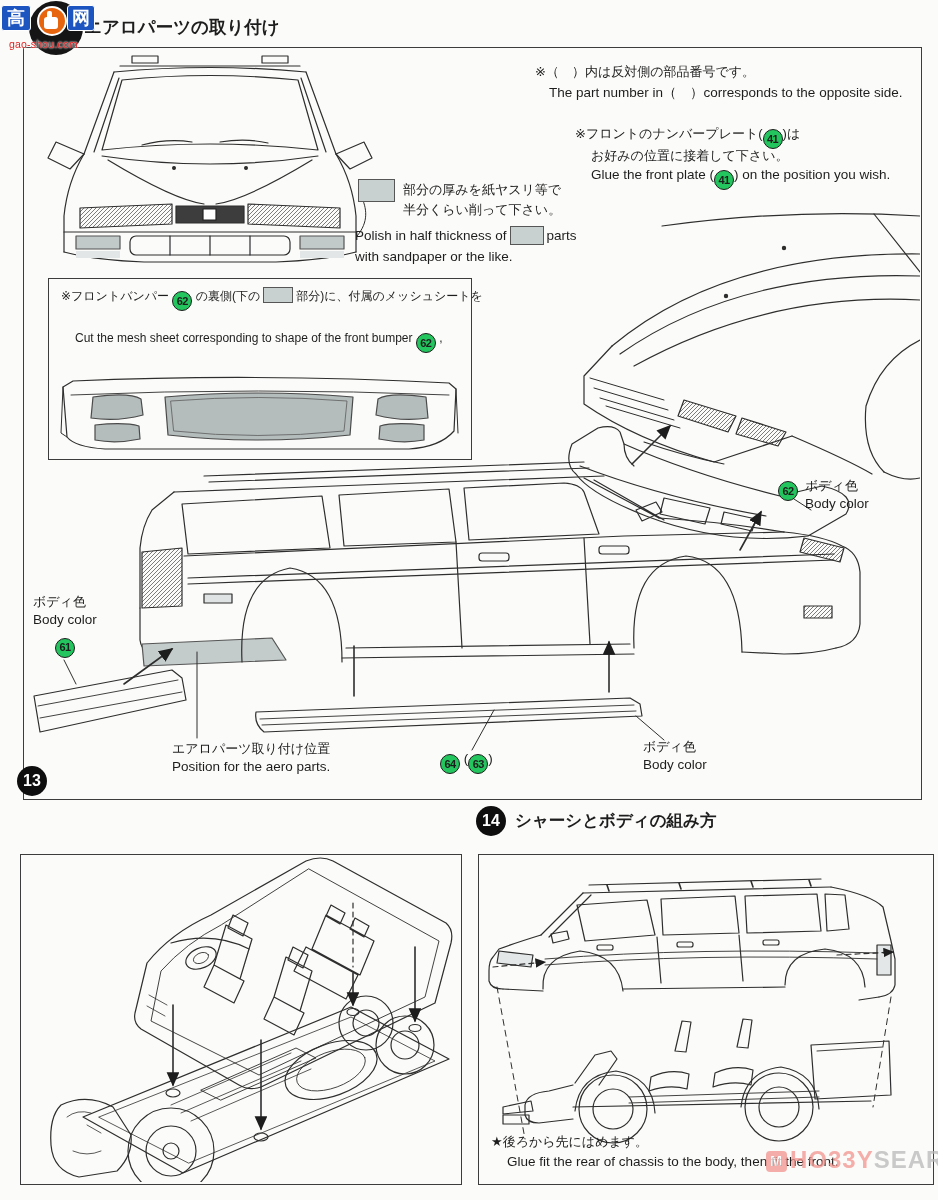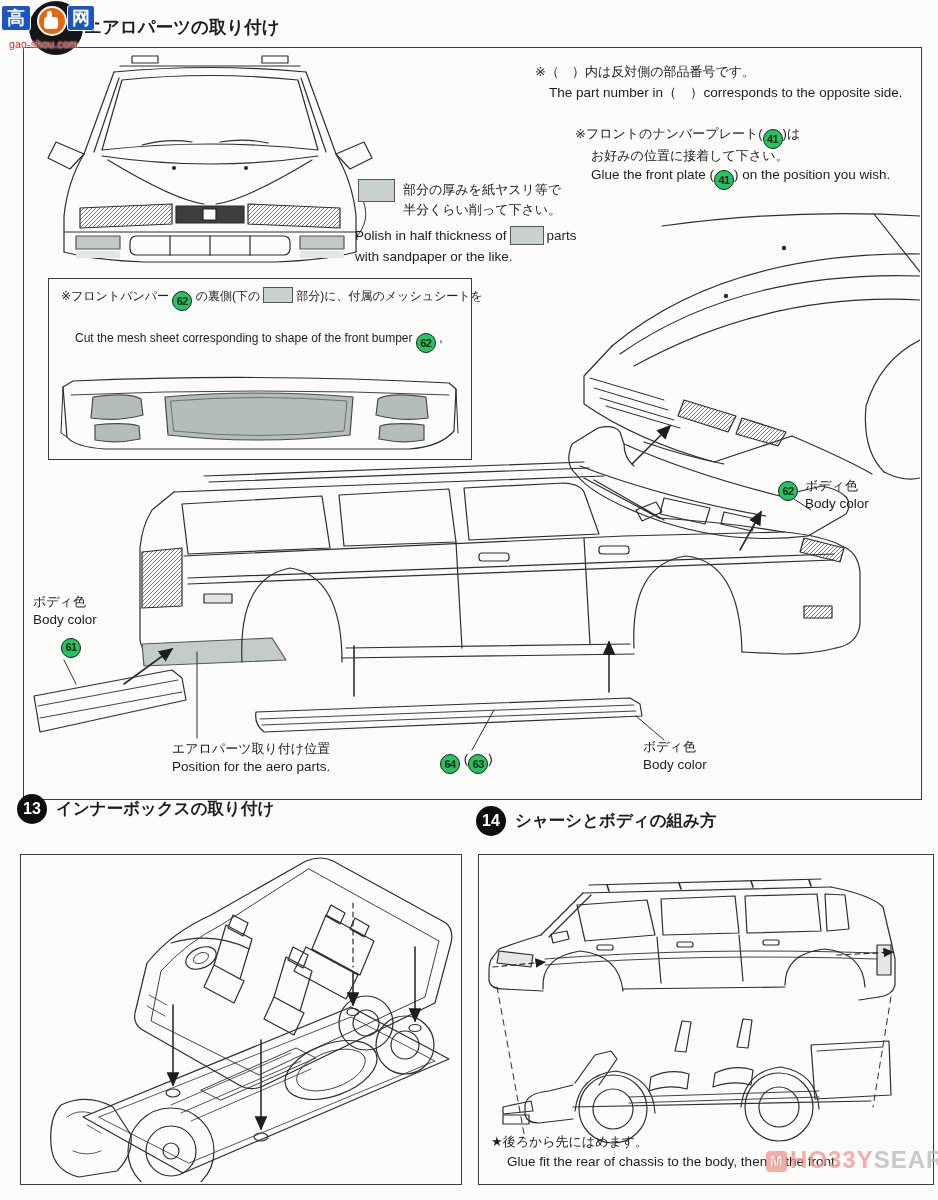--- a/index.html
+++ b/index.html
@@ -196,41 +196,40 @@
   <span class="cnum" style="margin-top:4px">62</span>
   <div class="lbl">
       <div class="jp">ボディ色</div>
       <div class="en">Body color</div>
     </div>
 </div>
 
 <div class="abs lbl" style="left:33px;top:593px">
   <div class="jp">ボディ色</div>
   <div class="en">Body color</div>
-  <span class="cnum" style="margin-left:28px;margin-top:3px">61</span>
+  <span class="cnum" style="margin-left:22px;margin-top:3px">61</span>
 </div>
 
 <div class="abs lbl" style="left:172px;top:740px">
   <div class="jp">エアロパーツ取り付け位置</div>
   <div class="en">Position for the aero parts.</div>
 </div>
 
 <div class="abs en" style="left:440px;top:751px">
   <span class="cnum">64</span>
   <span>(</span><span class="cnum">63</span><span>)</span>
 </div>
 
 <div class="abs lbl" style="left:643px;top:738px">
   <div class="jp">ボディ色</div>
   <div class="en">Body color</div>
 </div>
 
-<div class="abs sechead" style="left:17px;top:794px">
+<div class="abs sechead" style="left:17px;top:766px">
   <span class="secnum">13</span>
-  <span>インナーボックスの取り付け</span>
 </div>
 <div class="abs box" style="left:20px;top:854px;width:442px;height:331px">
   <svg class="abs" style="left:0;top:0" width="438" height="327" viewBox="0 0 438 327">
     <defs>
         <marker id="ah2" markerWidth="10" markerHeight="10" refX="8" refY="4" orient="auto">
           <path d="M0,0 L9,4 L0,8 Z" fill="#1d1d1d"></path>
         </marker>
       </defs>
     <g class="g-line">
 

